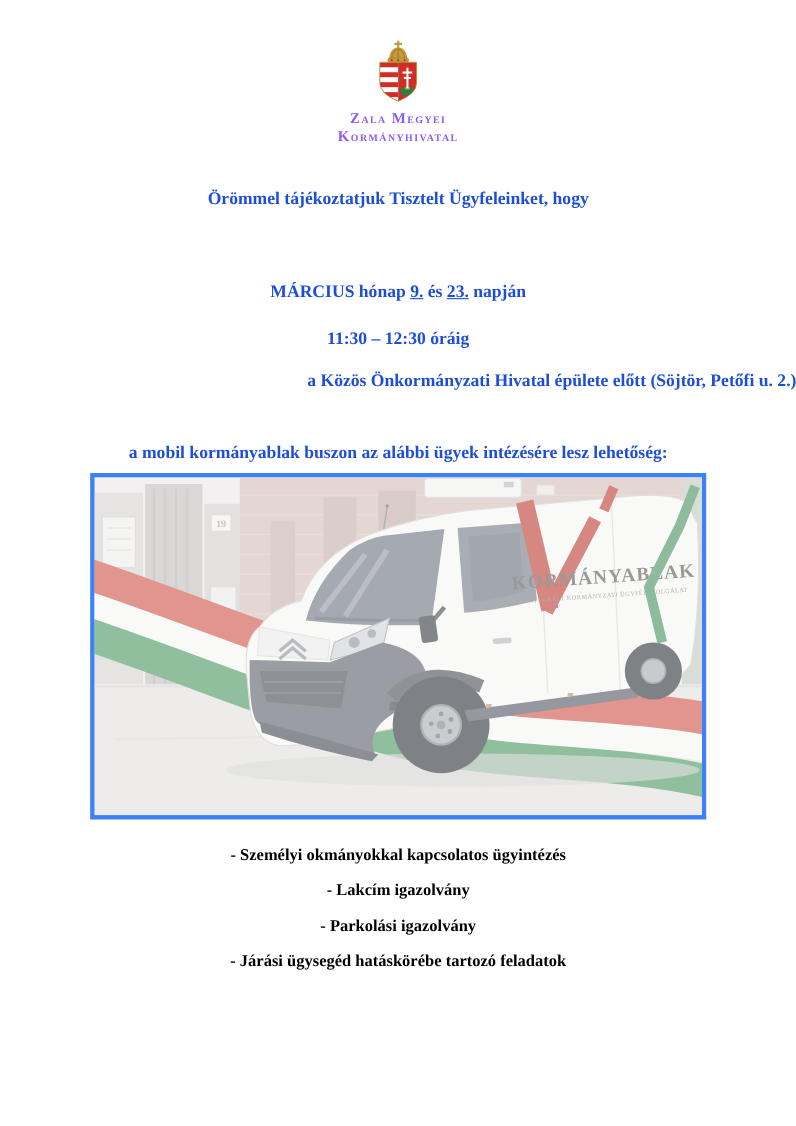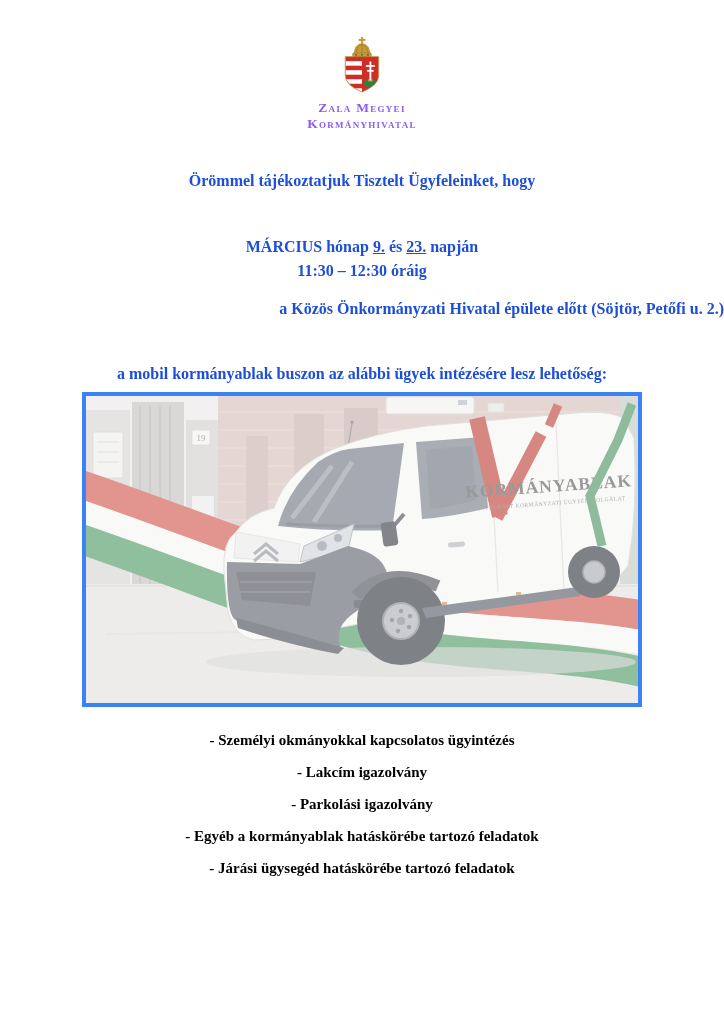--- a/index.html
+++ b/index.html
@@ -9,23 +9,23 @@
     overflow:hidden;
   }
   .page{width:724px;height:1024px;position:relative;text-align:center;}
   .crest{display:block;margin:36px auto 0;width:40px;height:57px;}
   .org{
     margin-top:7px;font-size:13.5px;font-weight:bold;
     font-variant:small-caps;letter-spacing:1.3px;line-height:15.5px;color:#8b5cf6;
   }
   p{margin:0;font-weight:bold;font-size:16px;line-height:20px;color:#1d4ed8;}
   .intro{margin-top:40px;}
-  .dateline{margin-top:46px;font-family:Liberation Serif, serif;}
+  .dateline{margin-top:65px;font-family:Liberation Serif, serif;}
   .dateline .u{text-decoration:underline;}
-  .timeline{margin-top:4px;}
+  .timeline{margin-top:23px;}
   .locline{margin-top:18px;text-align:right;}
   .svcline{margin-top:45px;}
   .photo{
     width:552px;height:307px;margin:8px auto 0;
     border:4px solid #3b82f6;background:#ecebea;
   }
   .photo svg{display:block;width:552px;height:307px;}
   .services{list-style:none;margin:26px 0 0;padding:0;}
   .services li{
     font-weight:bold;font-size:15px;line-height:15px;margin:0 0 17px;
@@ -223,17 +223,16 @@
       </g>
 
       <rect x="0" y="0" width="552" height="307" fill="#ffffff" opacity="0.30"></rect>
     </svg>
   </div>
 
   <ul class="services">
     <li>- Személyi okmányokkal kapcsolatos ügyintézés</li>
     <li>- Lakcím igazolvány</li>
     <li>- Parkolási igazolvány</li>
-    <li>- Egyéb a kormányablak hatáskörébe tartozó feladatok</li>
     <li>- Járási ügysegéd hatáskörébe tartozó feladatok</li>
   </ul>
 
 </div>
 
 </body></html>

